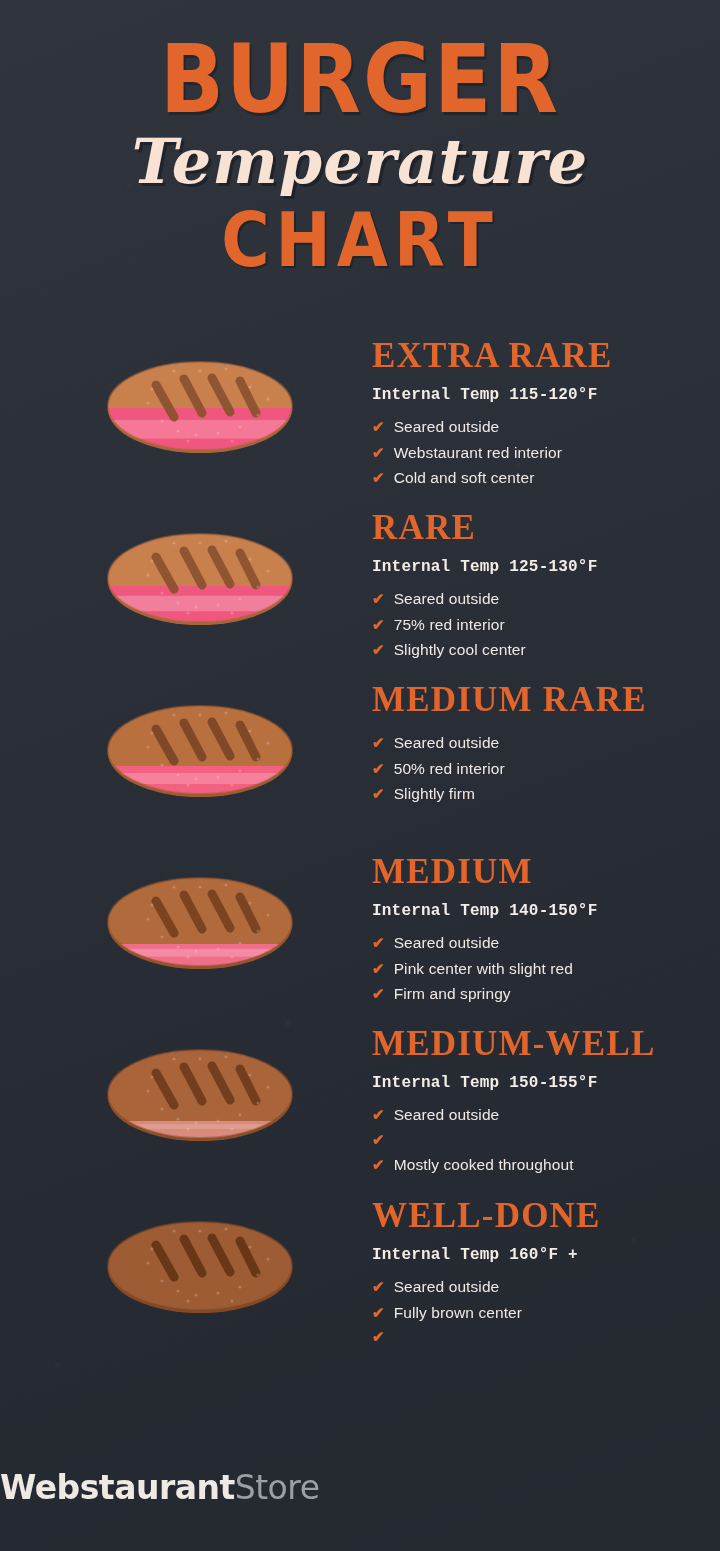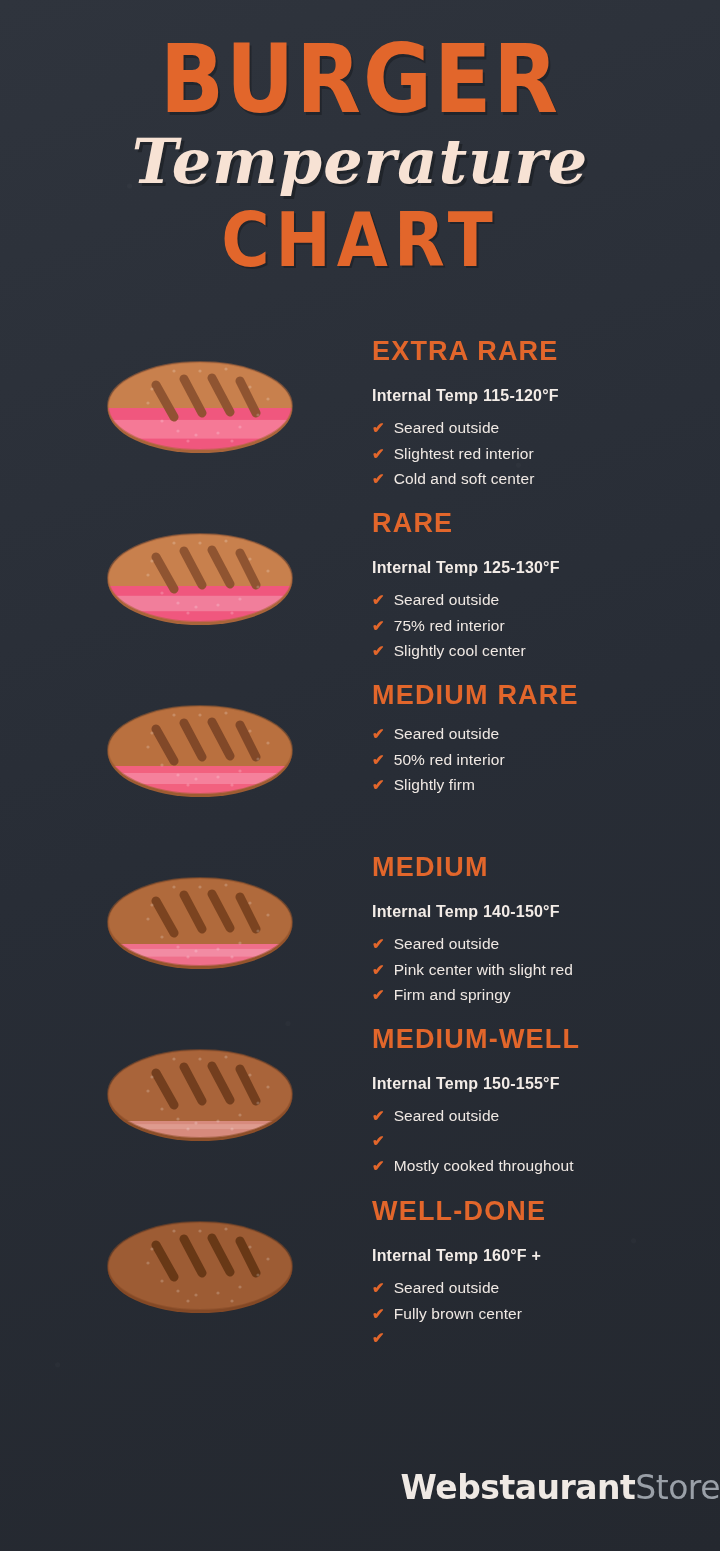--- a/index.html
+++ b/index.html
@@ -82,33 +82,33 @@
     justify-content: flex-start;
     height: 152px;
     padding-top: 8px;
   }
   .info {
     flex: 1 1 auto;
     padding-top: 10px;
     padding-left: 42px;
   }
   .doneness {
-    font-family: Liberation Sans, sans-serif;
+    font-family: Liberation Serif, serif;
     font-weight: bold;
-    font-size: 27px;
+    font-size: 35px;
     letter-spacing: 1.2px;
     color: #e2662b;
     text-transform: uppercase;
   }
   .temp {
-    font-family: Liberation Sans, sans-serif;
+    font-family: Liberation Mono, monospace;
     font-weight: bold;
     font-size: 16px;
     color: #f3ece7;
-    margin-top: 20px;
+    margin-top: 10px;
     letter-spacing: 0.2px;
   }
   ul.bullets {
     list-style: none;
     margin-top: 10px;
   }
   ul.bullets li {
     display: flex;
     align-items: baseline;
     font-size: 15.5px;
@@ -123,21 +123,21 @@
     flex: 0 0 auto;
     font-weight: bold;
   }
 
   
   .footer {
     position: absolute;
     left: 0;
     right: 0;
     bottom: 44px;
-    text-align: right;
+    text-align: left;
   }
   .brand {
     font-family: "DejaVu Sans", sans-serif;
     font-size: 33px;
     letter-spacing: -0.5px;
   }
   .brand .b1 { color: #efe9e4; font-weight: bold; }
   .brand .b2 { color: #9aa0a8; font-weight: normal; }
 </style>
 </head>
@@ -193,21 +193,21 @@
         <div class="info">
           <div class="doneness">EXTRA RARE</div>
           <div class="temp">Internal Temp 115-120°F</div>
           <ul class="bullets">
             <li>
               <span class="check">✔</span>
               <span>Seared outside</span>
             </li>
             <li>
               <span class="check">✔</span>
-              <span>Slightest red interior</span>
+              <span>Webstaurant red interior</span>
             </li>
             <li>
               <span class="check">✔</span>
               <span>Cold and soft center</span>
             </li>
           </ul>
         </div>
       </div>
       <div class="row">
         <div class="patty-wrap">

